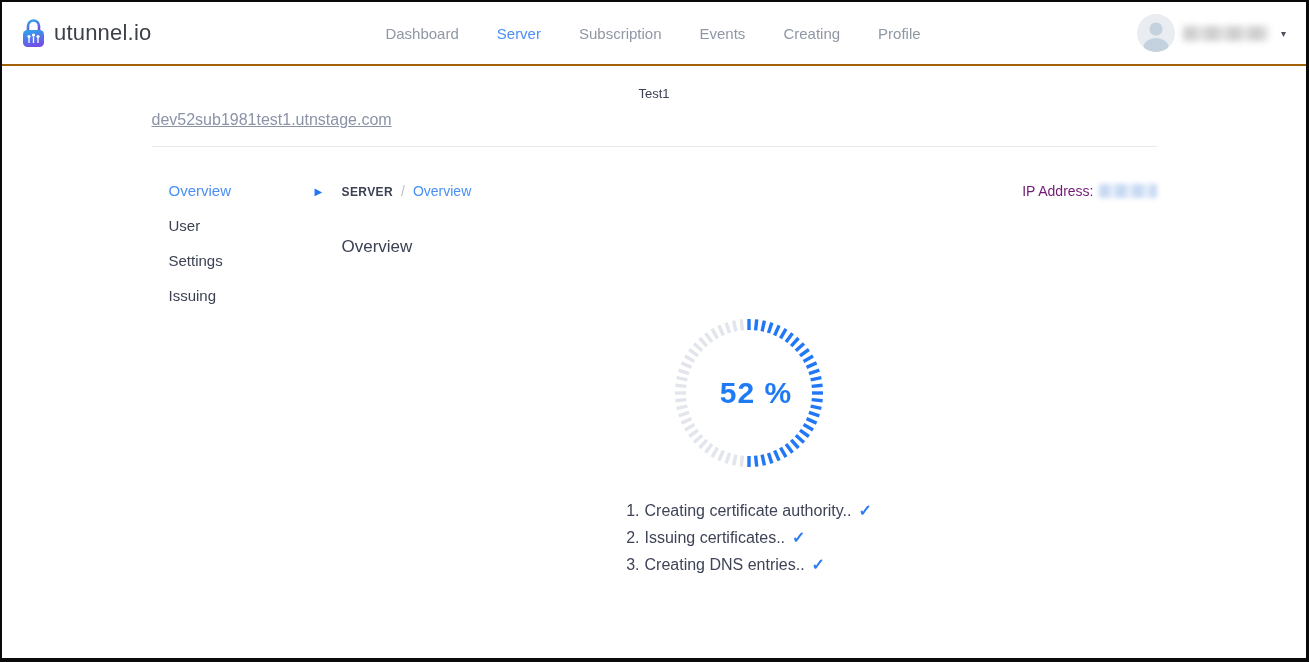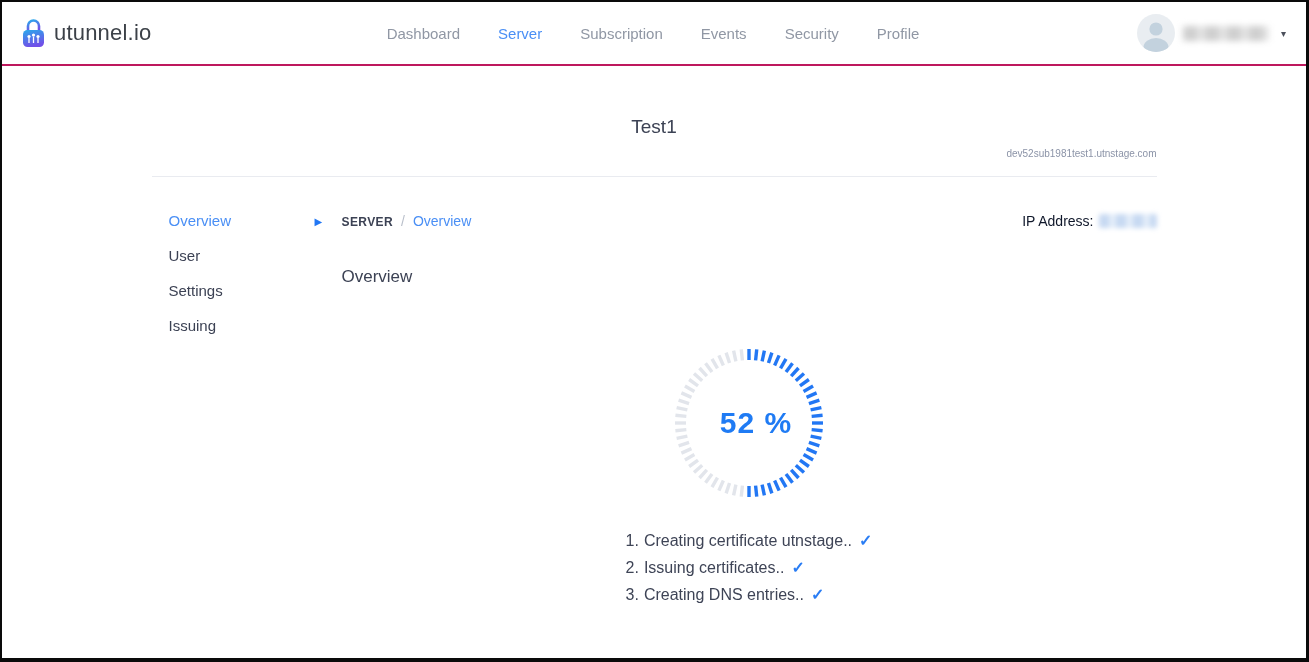--- a/index.html
+++ b/index.html
@@ -10,58 +10,58 @@
   }
   .frame {
     width: 1309px; height: 662px; box-sizing: border-box;
     border: 2px solid #0a0a0a; border-right-width: 3px; border-bottom-width: 4px;
     background: #ffffff;
   }
 
   
   header {
     height: 64px; display: flex; align-items: center;
-    border-bottom: 2px solid #be185d;
+    border-bottom: 2px solid #a16207;
     padding: 0 20px 0 18px; box-sizing: border-box;
   }
   .logo { display: flex; align-items: center; gap: 7px; width: 250px; cursor: pointer; }
   .logo-text { font-size: 22px; color: #3c4148; letter-spacing: 0.2px; }
   nav { flex: 1; display: flex; justify-content: center; gap: 38px; }
   nav a {
     font-size: 15px; color: #9097a4; text-decoration: none; cursor: pointer;
   }
   nav a.active { color: #4a8ff5; }
   .user-menu { width: 250px; display: flex; align-items: center; justify-content: flex-end; gap: 8px; cursor: pointer; }
   .avatar { width: 38px; height: 38px; }
   .redacted-name {
     width: 86px; height: 15px; border-radius: 2px;
     background: repeating-linear-gradient(90deg,#cfcfcf 0 14px,#e4e4e4 14px 22px);
     filter: blur(3px);
   }
   .caret { color: #4b505b; font-size: 10px; margin-left: 4px; }
 
   
   .container { width: 1005px; margin: 0 auto; }
-  .server-title { text-align: center; font-size: 19px; font-weight: 500; color: #3c4254; margin: 50px 0 0; }
-  .server-domain { text-align: right; font-size: 10px; color: #8b93a7; margin-top: 10px; }
+  .server-title { text-align: center; font-size: 13px; font-weight: 500; color: #3c4254; margin: 20px 0 0; }
+  .server-domain { text-align: left; font-size: 16px; color: #8b93a7; margin-top: 10px; text-decoration: underline; }
   .divider { border: none; border-top: 1px solid #e9ebf0; margin: 17px 0 0; }
 
   .columns { display: flex; margin-top: 36px; }
   aside { width: 163px; box-sizing: border-box; padding-left: 17px; flex: none; }
   .side-item { font-size: 15px; color: #3c4254; margin-bottom: 20px; line-height: 15px; cursor: pointer; }
   .side-item.active { color: #4a8ff5; }
   .arrow-col { width: 27px; flex: none; font-size: 10px; color: #2277f4; padding-top: 3px; }
 
   .main-col { flex: 1; }
   .crumb-row { display: flex; justify-content: space-between; align-items: baseline; }
   .crumb-left { display: flex; align-items: baseline; gap: 8px; }
   .crumb-section { font-size: 12px; font-weight: 700; color: #3c4254; letter-spacing: 0.4px; }
   .crumb-sep { font-size: 14px; color: #b9bfca; }
   .crumb-page { font-size: 14px; color: #4a8ff5; cursor: pointer; }
-  .ip-row { font-size: 14px; color: #0f172a; display: flex; align-items: center; gap: 5px; }
+  .ip-row { font-size: 14px; color: #701a75; display: flex; align-items: center; gap: 5px; }
   .redacted-ip {
     width: 58px; height: 14px; border-radius: 2px;
     background: repeating-linear-gradient(90deg,#c7d9f2 0 10px,#e3edf9 10px 17px);
     filter: blur(2.5px);
   }
 
   .section-heading { font-size: 17px; font-weight: 500; color: #3c4254; margin: 38px 0 0; }
 
   
   .ring-wrap { width: 156px; height: 156px; margin: 58px auto 0; position: relative; }
@@ -102,21 +102,21 @@
         <line x1="18" y1="21" x2="18" y2="26" stroke="#ffffff" stroke-width="1.3"></line>
       </svg>
       <span class="logo-text">utunnel.io</span>
     </div>
 
     <nav>
       <a>Dashboard</a>
       <a class="active">Server</a>
       <a>Subscription</a>
       <a>Events</a>
-      <a>Security</a>
+      <a>Creating</a>
       <a>Profile</a>
     </nav>
 
     <div class="user-menu">
       <svg class="avatar" viewBox="0 0 38 38">
         <defs>
             <clipPath id="avclip">
               <circle cx="19" cy="19" r="19"></circle>
             </clipPath>
           </defs>
@@ -223,21 +223,21 @@
               <line x1="52.38" y1="20.45" x2="47.90" y2="10.40" stroke="#e2e5eb" stroke-width="3.4"></line>
               <line x1="58.53" y1="18.08" x2="55.13" y2="7.62" stroke="#e2e5eb" stroke-width="3.4"></line>
               <line x1="64.90" y1="16.38" x2="62.61" y2="5.62" stroke="#e2e5eb" stroke-width="3.4"></line>
               <line x1="71.41" y1="15.35" x2="70.26" y2="4.41" stroke="#e2e5eb" stroke-width="3.4"></line>
             </svg>
           <div class="ring-label">52 %</div>
         </div>
 
         <div class="steps">
           <div class="step">
-            <span class="num">1.</span><span>Creating certificate utnstage..</span><span class="check">✓</span>
+            <span class="num">1.</span><span>Creating certificate authority..</span><span class="check">✓</span>
           </div>
           <div class="step">
             <span class="num">2.</span><span>Issuing certificates..</span><span class="check">✓</span>
           </div>
           <div class="step">
             <span class="num">3.</span><span>Creating DNS entries..</span><span class="check">✓</span>
           </div>
         </div>
       </section>
     </div>

